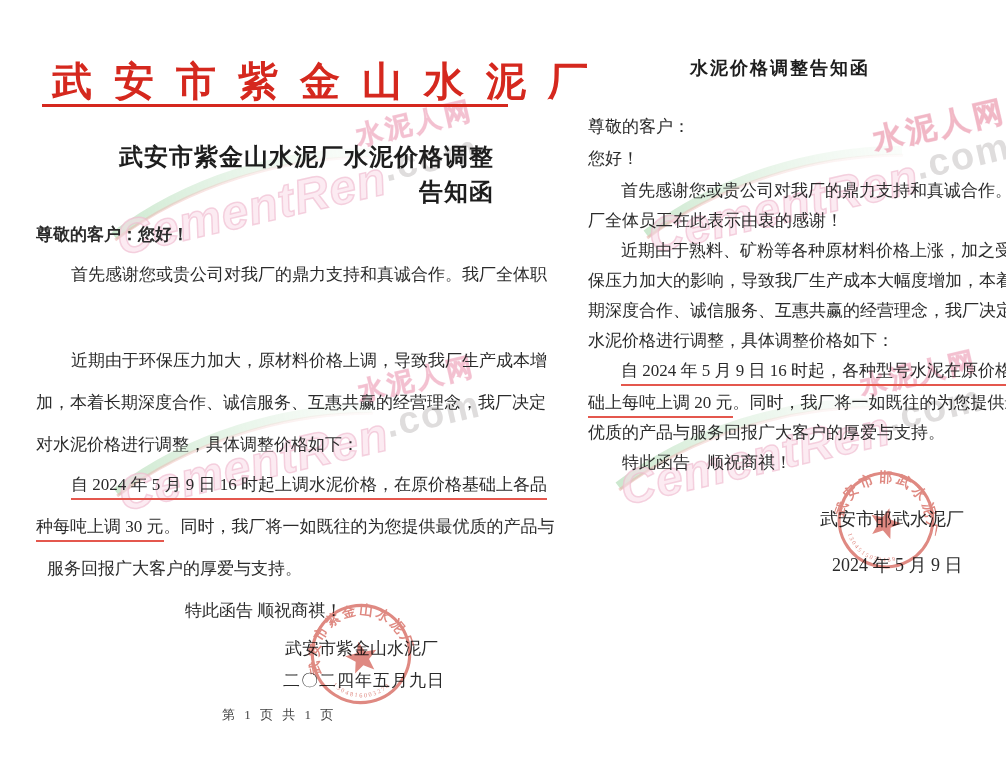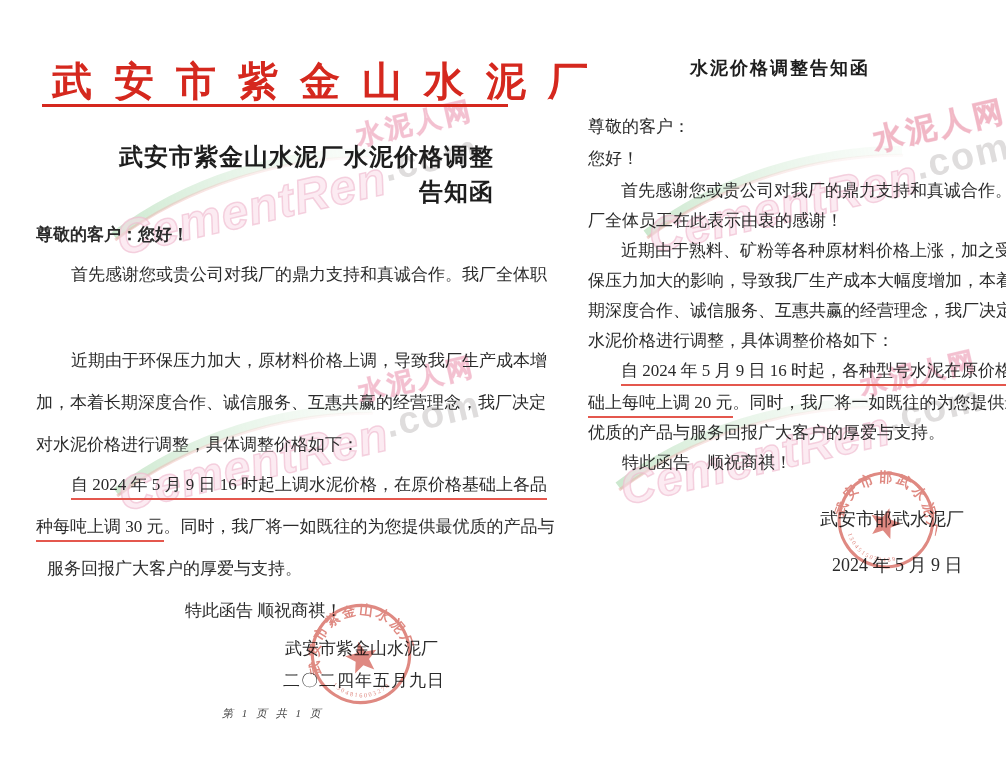--- a/index.html
+++ b/index.html
@@ -11,21 +11,21 @@
 
   
   .l-col{left:36px;}
   .red-head{position:absolute;left:52px;top:54px;width:456px;text-align:center;
             font-size:40px;font-weight:bold;color:#d5281e;letter-spacing:6px;white-space:nowrap;}
   .red-head-rule{position:absolute;left:42px;top:104px;width:466px;height:3px;background:#d5281e;}
   .l-title{position:absolute;left:36px;width:458px;text-align:right;
            font-size:24px;font-weight:bold;color:#1d1d1d;letter-spacing:1px;}
   .ind{padding-left:35px;}
   .u{border-bottom:2px solid #e4574d;padding-bottom:4px;}
-  .footer{position:absolute;left:222px;top:706px;font-size:11px;color:#444;letter-spacing:3px;font-style:italic;}
+  .footer{position:absolute;left:222px;top:706px;font-size:13px;color:#444;letter-spacing:3px;}
 
   
   .r-title{position:absolute;left:560px;top:56px;width:440px;text-align:center;
            font-size:18px;font-weight:bold;color:#1d1d1d;letter-spacing:2px;}
   .r-col{left:588px;}
   .ind-r{padding-left:33px;}
 
   
   .seal{position:absolute;opacity:.78;mix-blend-mode:multiply;}
 

